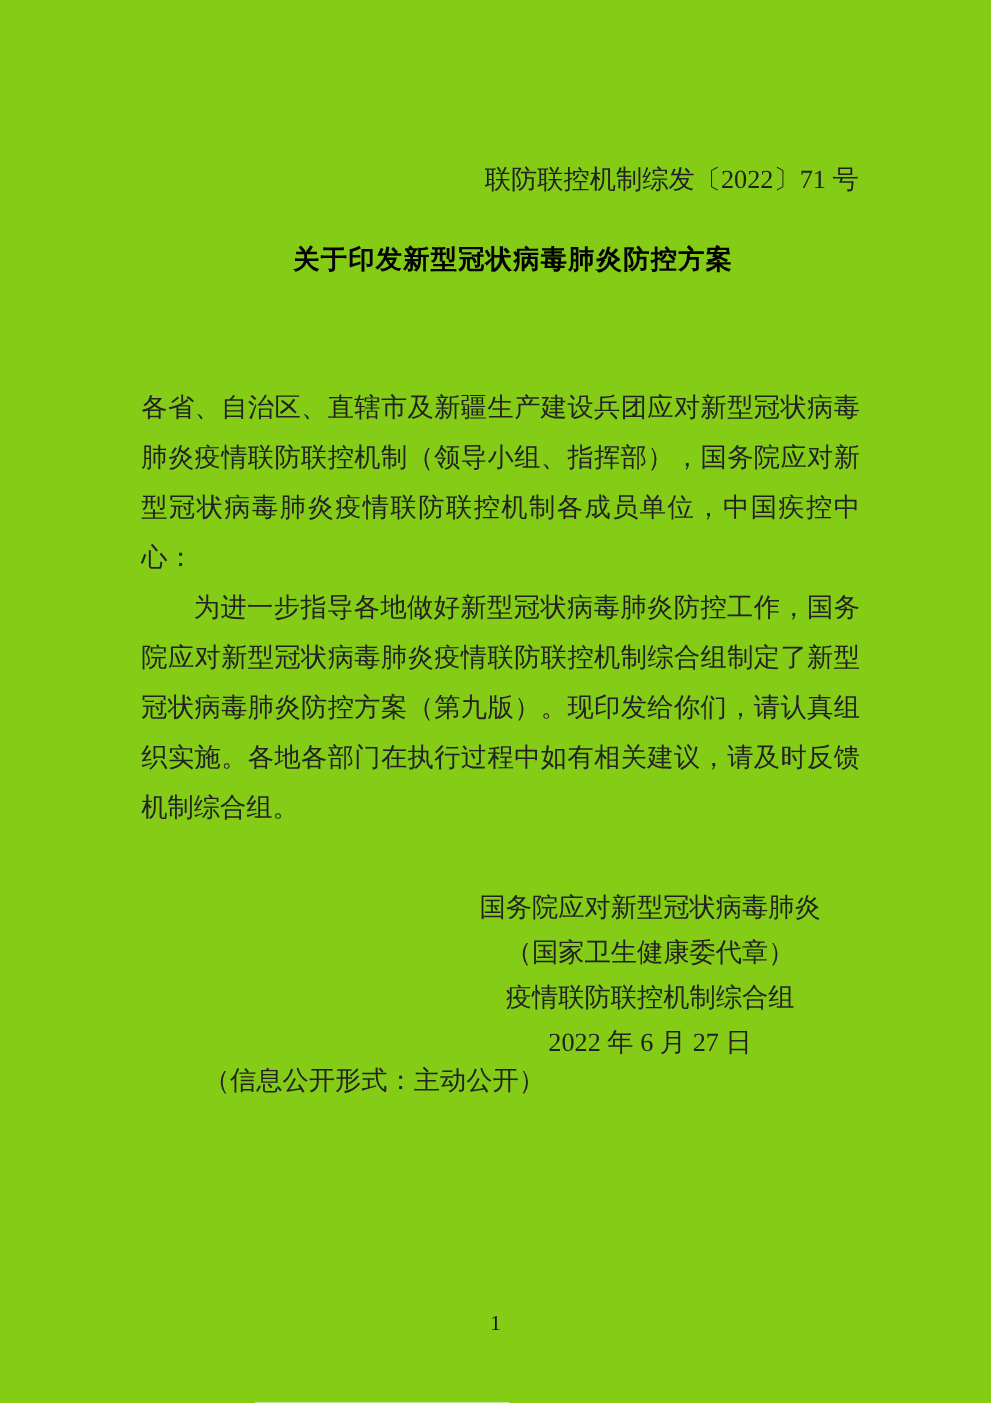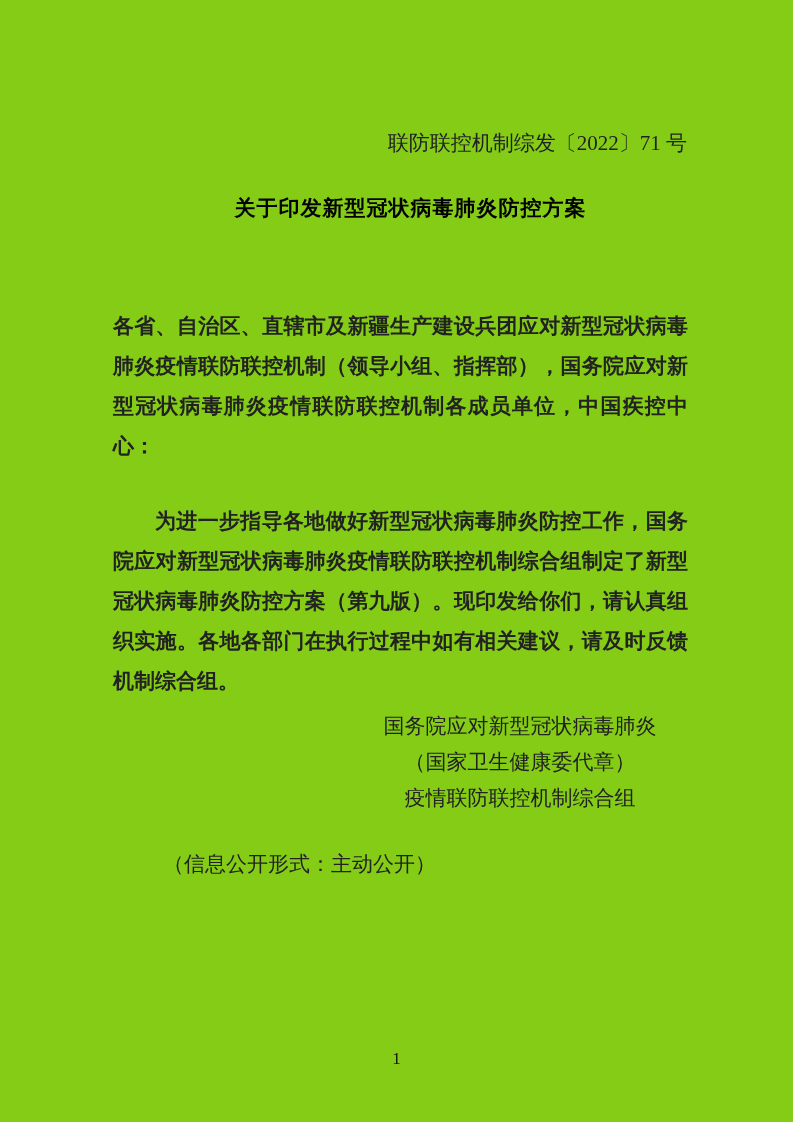--- a/index.html
+++ b/index.html
@@ -47,25 +47,23 @@
     left: 113px;
     width: 575px;
     font-size: 21px;
     line-height: 40px;
     text-align: justify;
     color: #222222;
   }
   .doc-body p {
     margin: 0;
     padding: 0;
-    font-weight: bold;
   }
   .doc-body p.indented {
     text-indent: 2em;
-    margin-top: 35px;
   }
   .signature-block {
     position: absolute;
     top: 708px;
     left: 330px;
     width: 380px;
     text-align: center;
     font-size: 21px;
     line-height: 36px;
     color: #222222;
@@ -103,19 +101,20 @@
 
   <div class="doc-body">
     <p>各省、自治区、直辖市及新疆生产建设兵团应对新型冠状病毒肺炎疫情联防联控机制（领导小组、指挥部），国务院应对新型冠状病毒肺炎疫情联防联控机制各成员单位，中国疾控中心：</p>
     <p class="indented">为进一步指导各地做好新型冠状病毒肺炎防控工作，国务院应对新型冠状病毒肺炎疫情联防联控机制综合组制定了新型冠状病毒肺炎防控方案（第九版）。现印发给你们，请认真组织实施。各地各部门在执行过程中如有相关建议，请及时反馈机制综合组。</p>
   </div>
 
   <div class="signature-block">
     <div>国务院应对新型冠状病毒肺炎</div>
     <div>（国家卫生健康委代章）</div>
     <div>疫情联防联控机制综合组</div>
+    <div>2022 年 6 月 27 日</div>
   </div>
 
   <div class="disclosure-line">（信息公开形式：主动公开）</div>
 
   <div class="page-number">1</div>
 
 </div>
 
 </body></html>

